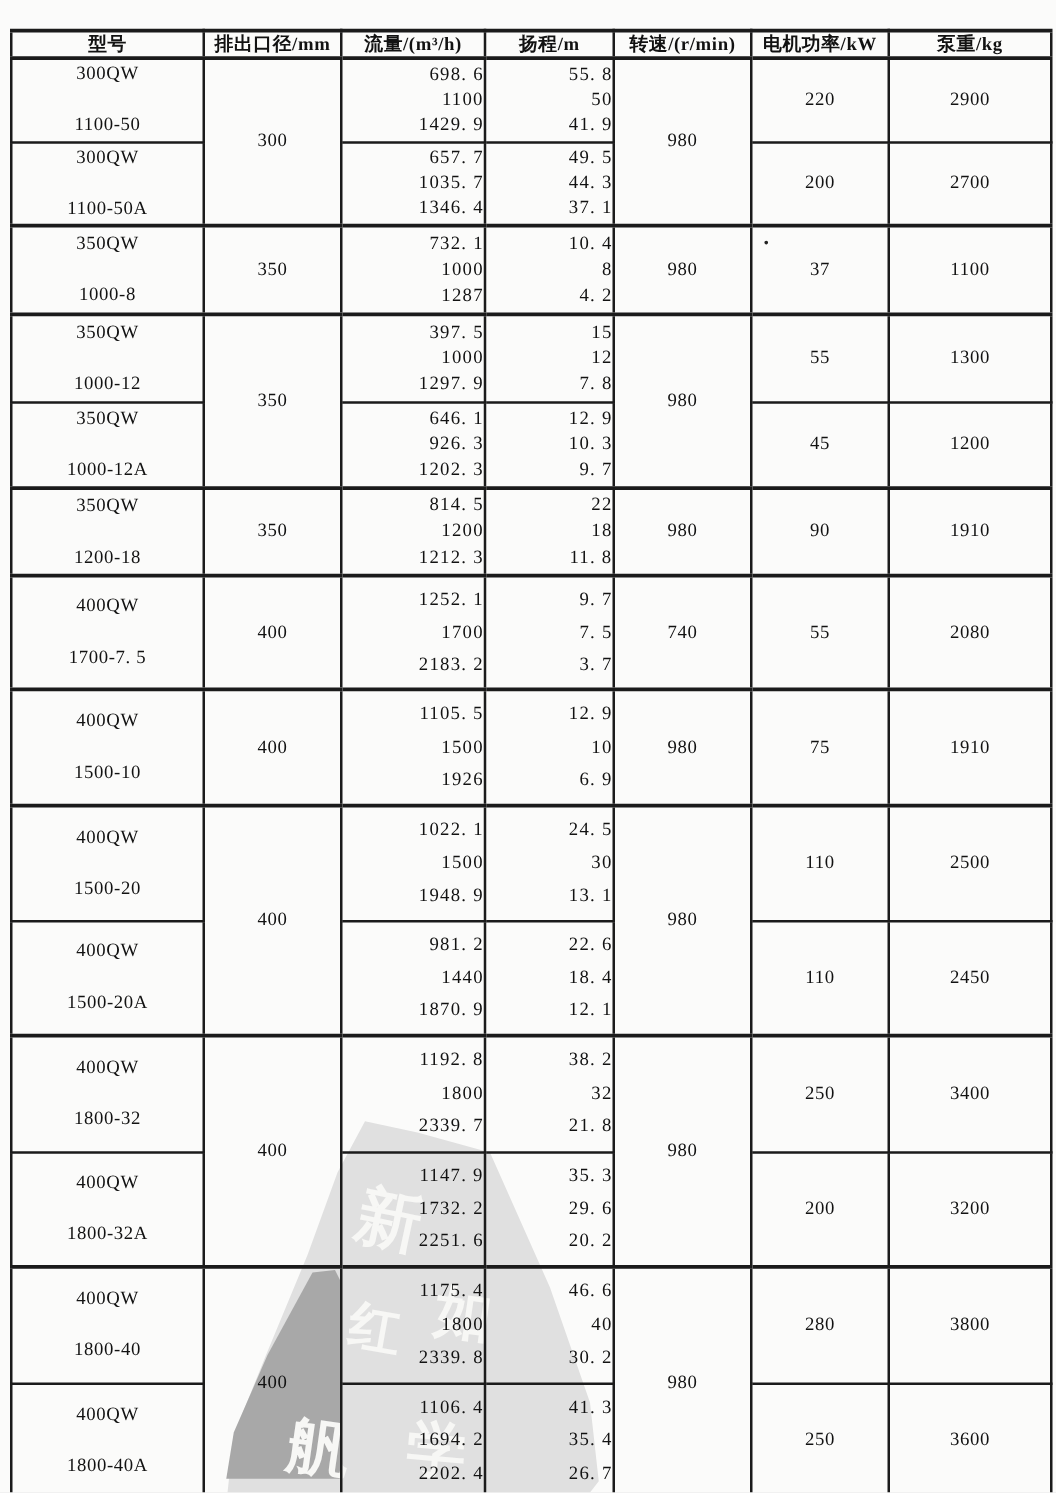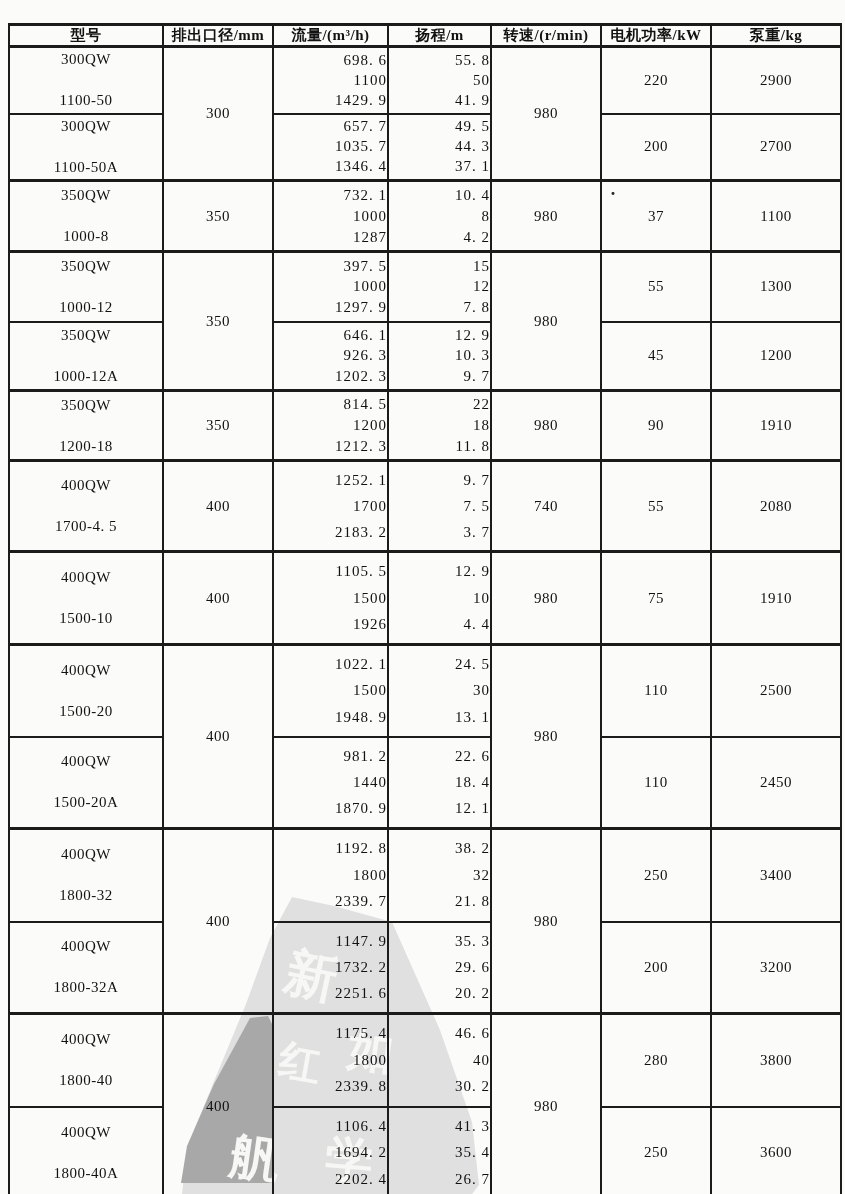--- a/index.html
+++ b/index.html
@@ -222,21 +222,21 @@
           </td>
       <td class="num">980</td>
       <td class="num">90</td>
       <td class="num">1910</td>
     </tr>
 
     <tr class="bs" style="height:91px;--rh:87px">
       <td>
             <div class="model">
         <div>400QW</div>
-        <div>1700-4. 5</div>
+        <div>1700-7. 5</div>
             </div>
           </td>
       <td class="num">400</td>
       <td>
             <div class="stk num">
         <div>1252. 1</div>
         <div>1700</div>
         <div>2183. 2</div>
             </div>
           </td>
@@ -264,21 +264,21 @@
             <div class="stk num">
         <div>1105. 5</div>
         <div>1500</div>
         <div>1926</div>
             </div>
           </td>
       <td>
             <div class="stk num">
         <div>12. 9</div>
         <div>10</div>
-        <div>4. 4</div>
+        <div>6. 9</div>
             </div>
           </td>
       <td class="num">980</td>
       <td class="num">75</td>
       <td class="num">1910</td>
     </tr>
 
     <tr class="bs" style="height:92px;--rh:88px">
       <td>
             <div class="model">

